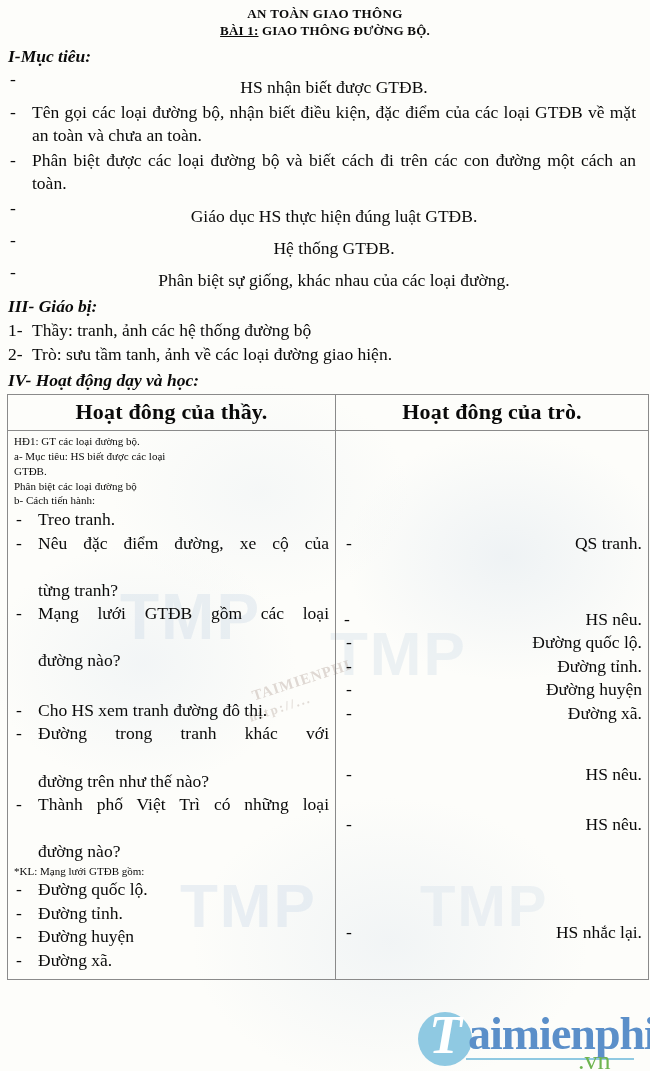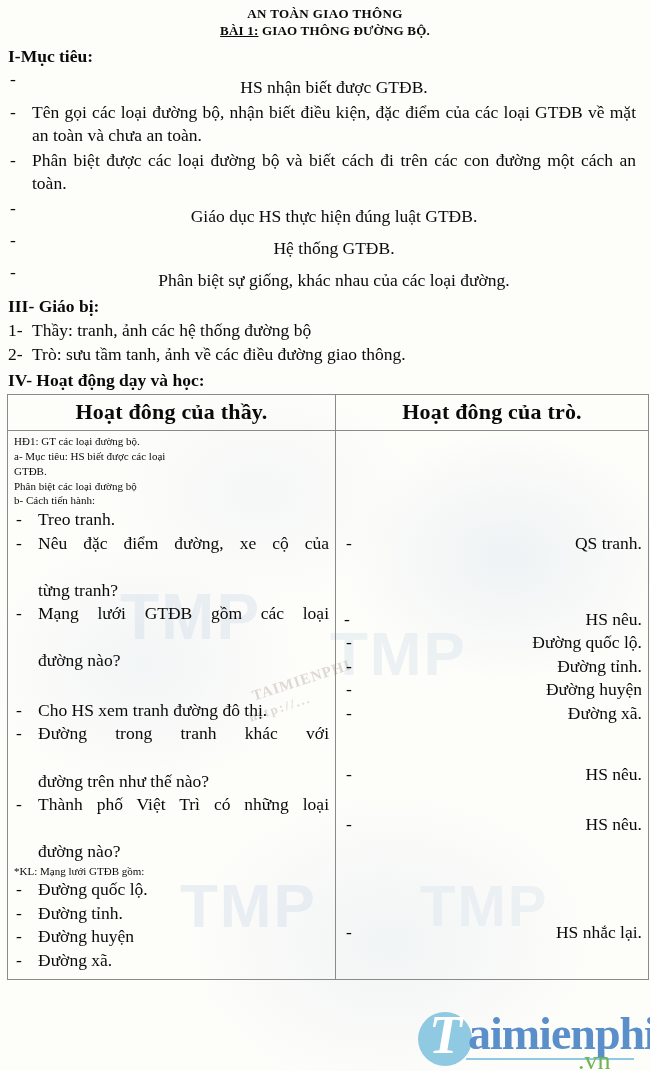--- a/index.html
+++ b/index.html
@@ -81,20 +81,21 @@
     line-height: 1.18;
     letter-spacing: 0.2px;
   }
   .title-sub .u { text-decoration: underline; }
 
   .sec-head {
     font-weight: bold;
     font-size: 17.5px;
     margin: 2px 0 1px 2px;
     line-height: 1.30;
+    font-style: italic;
   }
 
   .bullet-row {
     display: flex;
     align-items: flex-start;
     font-size: 17.5px;
     line-height: 1.34;
     margin: 0 0 1px 0;
   }
   .bullet-row .dash {
@@ -296,21 +297,21 @@
     </div>
 
     <div class="sec-head">III- Giáo bị:</div>
 
     <div class="num-row">
       <span class="num">1-</span>
       <span>Thầy: tranh, ảnh các hệ thống đường bộ</span>
     </div>
     <div class="num-row">
       <span class="num">2-</span>
-      <span>Trò: sưu tầm tanh, ảnh về các điều đường giao thông.</span>
+      <span>Trò: sưu tầm tanh, ảnh về các loại đường giao hiện.</span>
     </div>
 
     <div class="sec-head">IV- Hoạt động dạy và học:</div>
 
     <table class="tbl">
       <colgroup>
         <col class="col-l">
         <col class="col-r">
       </colgroup>
       <thead>

